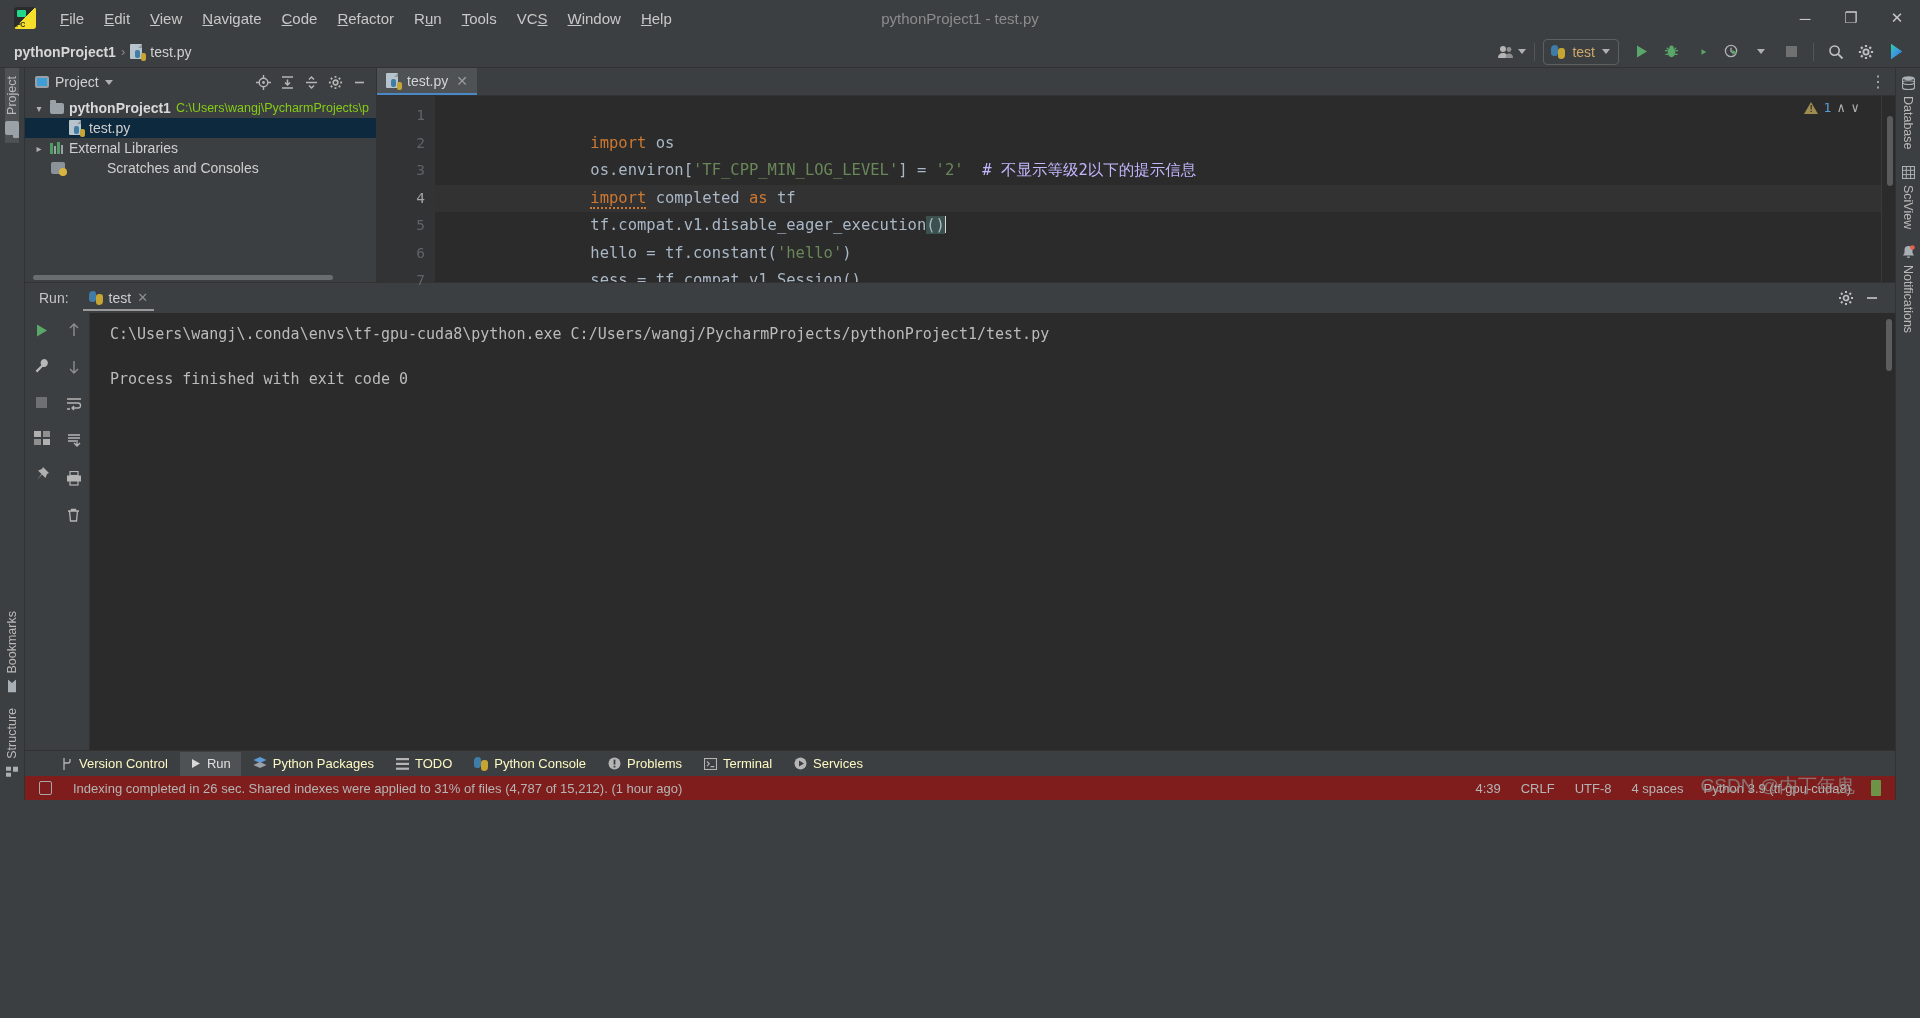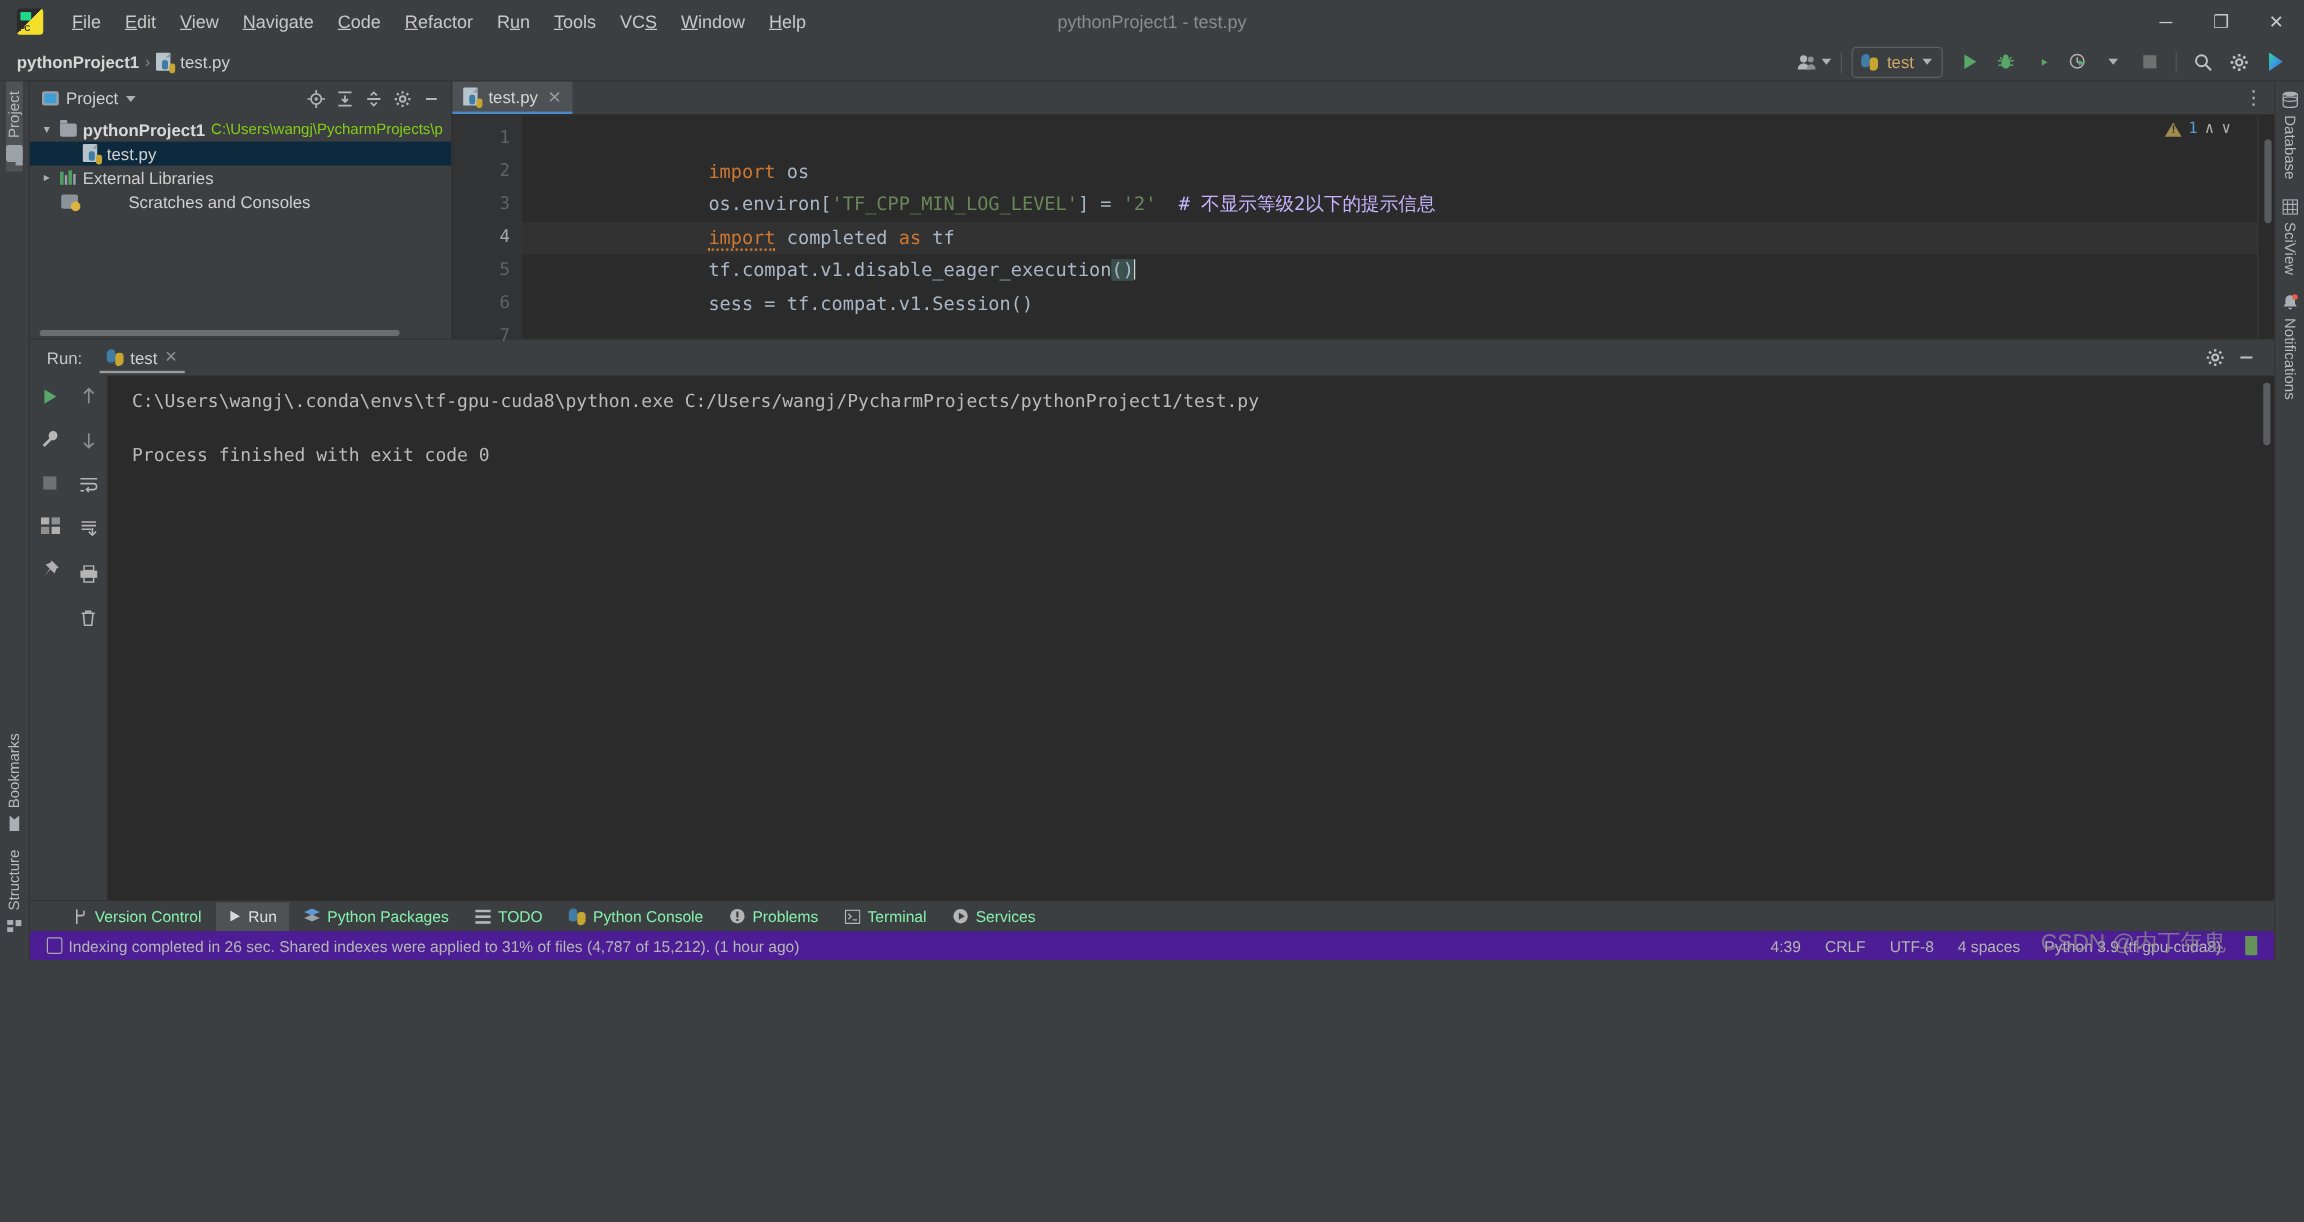--- a/index.html
+++ b/index.html
@@ -266,29 +266,29 @@
   .console-scroll {
     position:absolute; right:3px; top:6px; width:6px; height:52px; background:#5b5d5f; border-radius:3px;
   }
 
   
   .bottombar {
     height: 26px; flex: 0 0 26px; background: #3c3f41; display: flex; align-items: center;
     border-top: 1px solid #323232; padding-left: 26px; gap: 2px;
   }
   .bb-item {
-    display: flex; align-items: center; gap: 6px; font-size: 13px; color: #86efac;
+    display: flex; align-items: center; gap: 6px; font-size: 13px; color: #fef9c3;
     padding: 4px 10px; height: 24px;
   }
   .bb-item.sel { background: #4e5254; color: #e0e0e0; }
 
   
   .statusbar {
-    height: 24px; flex: 0 0 24px; background: #4c1d95; display: flex; align-items: center;
-    padding: 0 6px 0 14px; font-size: 13px; color: #b5b5b5; gap: 5px; position: relative;
+    height: 24px; flex: 0 0 24px; background: #7f1d1d; display: flex; align-items: center;
+    padding: 0 6px 0 14px; font-size: 13px; color: #b5b5b5; gap: 21px; position: relative;
   }
   .sb-right { margin-left: auto; display: flex; align-items: center; gap: 20px; padding-right: 8px; }
   .sb-ico { width: 13px; height: 14px; border: 1.5px solid #a8a8a8; border-radius: 2px; flex:0 0 13px;}
   .watermark {
     position: absolute; right: 40px; bottom: 1px; font-size: 19px; color: #8f8f8f;
     opacity: .75; white-space: nowrap; pointer-events: none; font-family: "Liberation Sans", sans-serif;
   }
   .sb-bar-ico { width:10px; height:16px; background:#6aa84f; border-radius:1px; opacity:.85;}
 </style>
 </head>
@@ -549,20 +549,23 @@
               <div class="cline">
                 <span class="plain">os.environ[</span><span class="str">'TF_CPP_MIN_LOG_LEVEL'</span><span class="plain">] = </span><span class="str">'2'</span><span class="cmt">  # 不显示等级2以下的提示信息</span>
               </div>
               <div class="cline">
                 <span class="kw wavy">import</span><span class="plain"> completed </span><span class="kw">as</span><span class="plain"> tf</span>
               </div>
               <div class="cline cur">
                 <span class="plain">tf.compat.v1.disable_eager_execution</span><span class="paren-hl">()</span><span class="caret"></span>
               </div>
               <div class="cline">
+                <span class="plain">hello = tf.constant(</span><span class="str">'hello'</span><span class="plain">)</span>
+              </div>
+              <div class="cline">
                 <span class="plain">sess = tf.compat.v1.Session()</span>
               </div>
               <div class="cline">
                 
               </div>
 
               <div class="insp-widget">
                 <span class="warn-tri"></span>
                 <span class="insp-count">1</span>
                 <span class="chev">∧</span>

